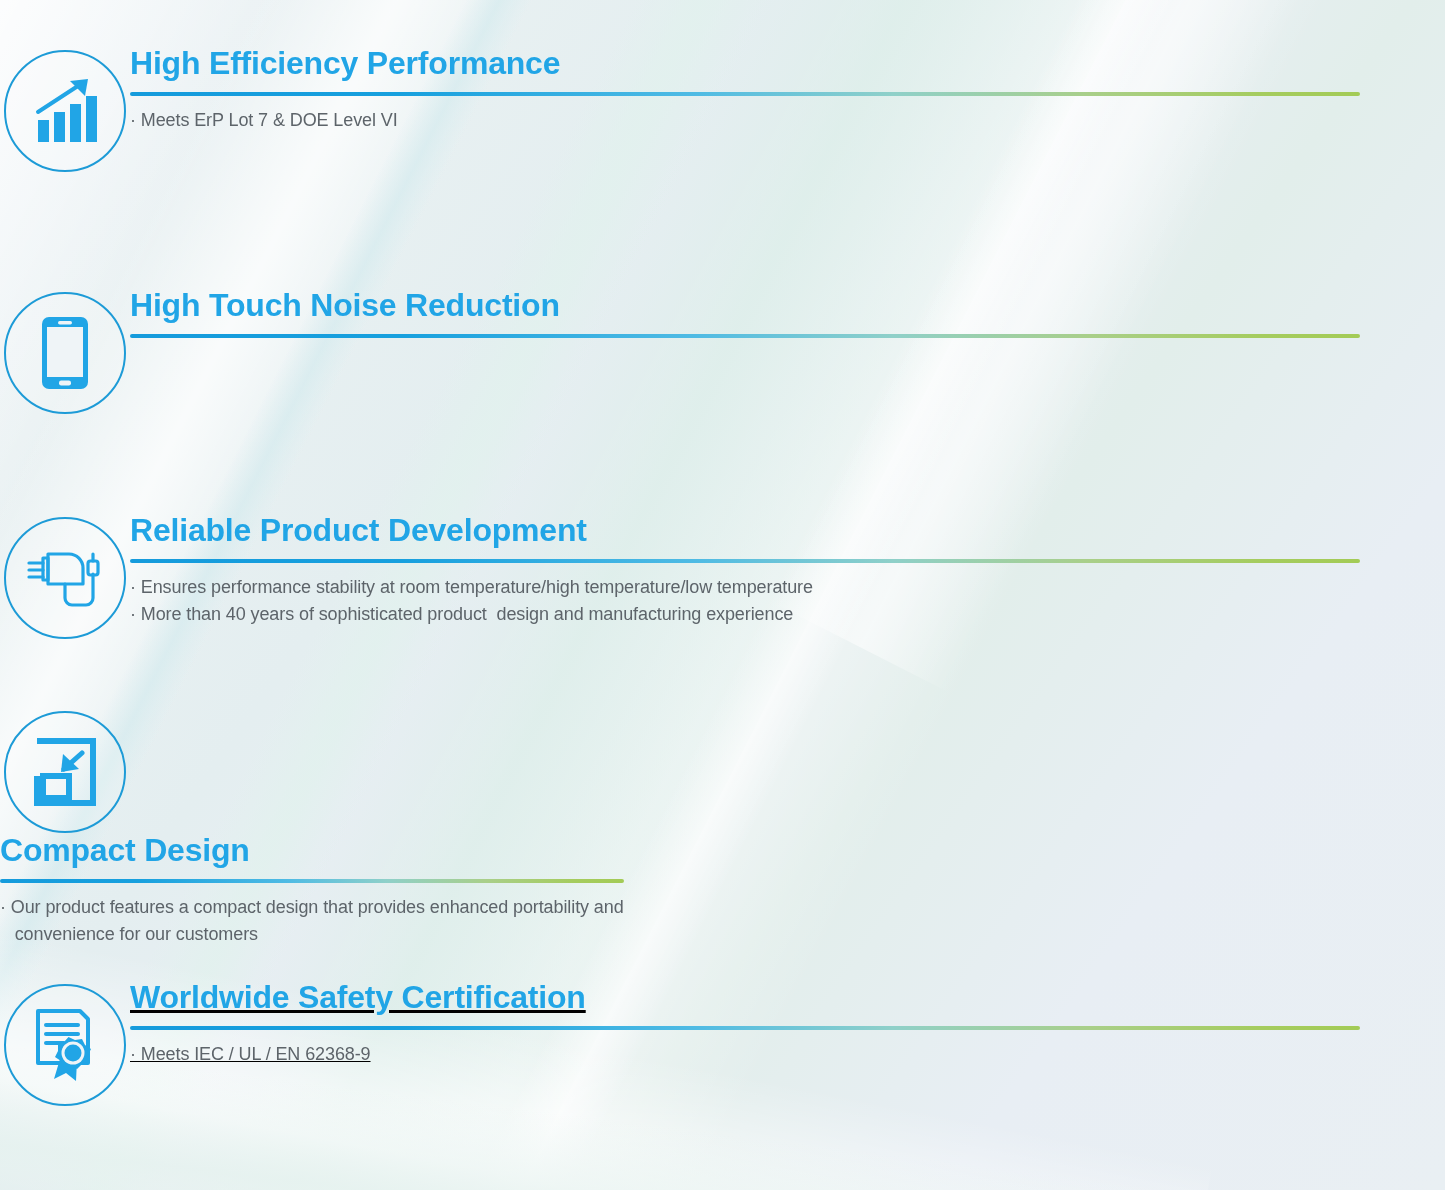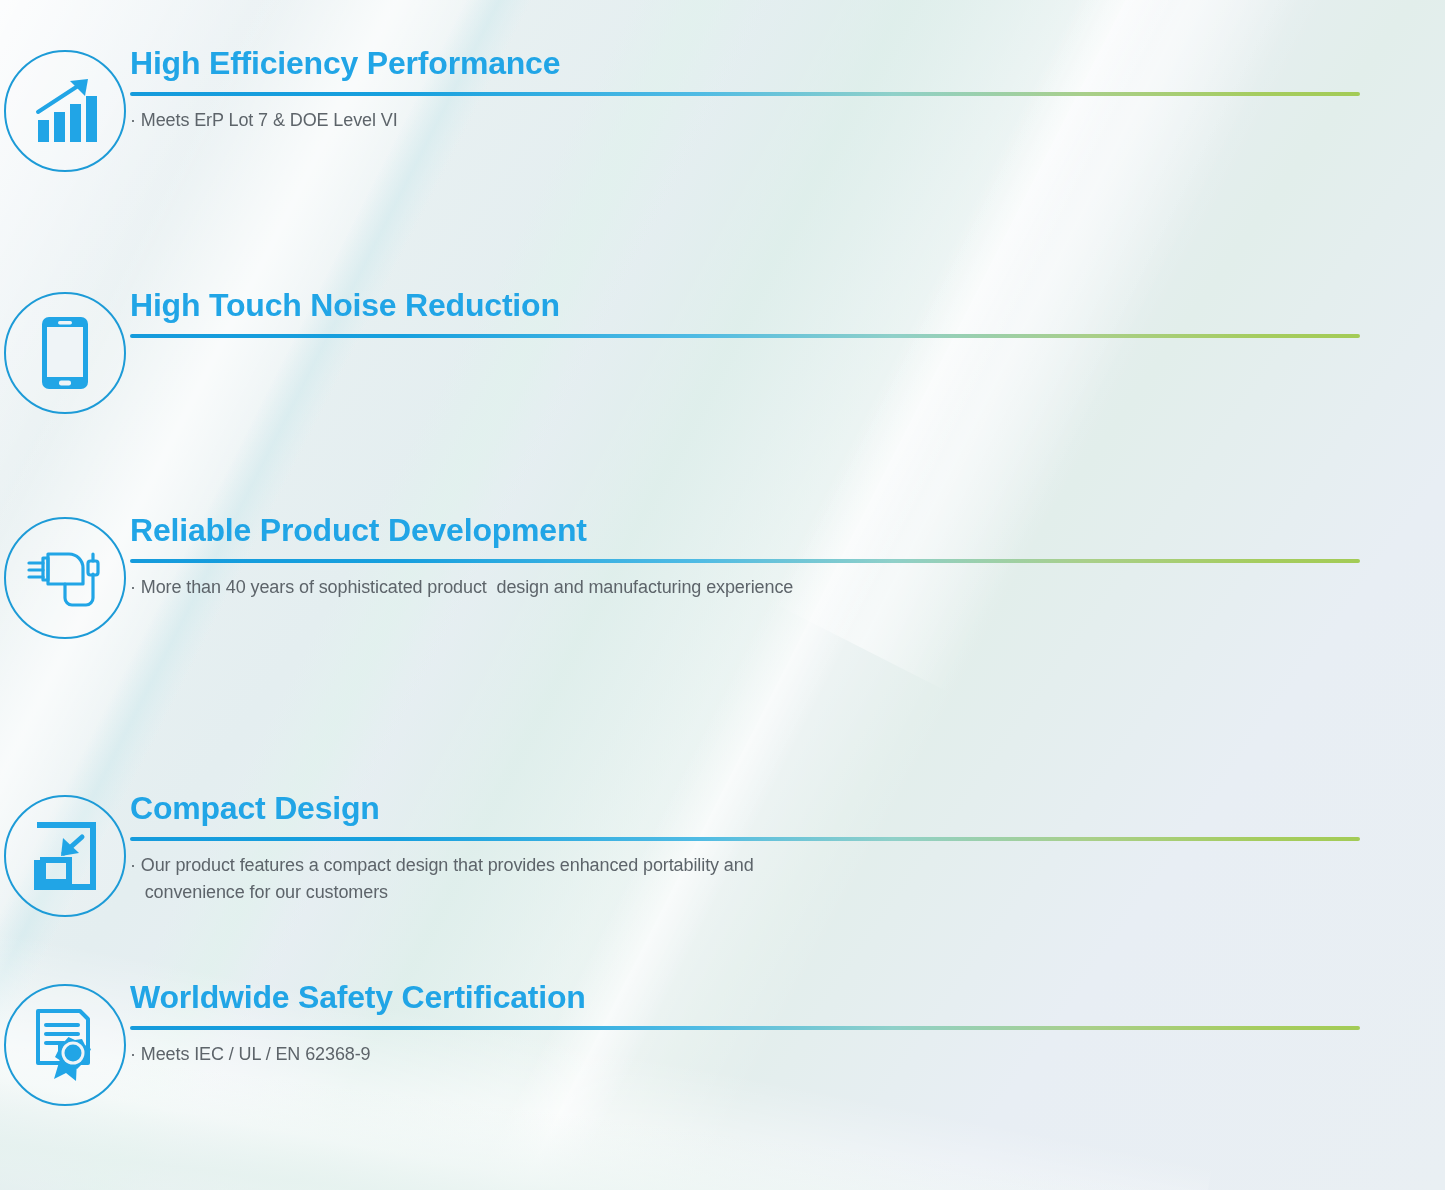--- a/index.html
+++ b/index.html
@@ -111,22 +111,22 @@
     color:#5D646A;
     line-height:1.52;
     letter-spacing:-0.1px;
   }
   .bullet { white-space:pre-wrap; }
 
   
   #row-0 { top:46px;  }
   #row-1 { top:280px;margin-top:8px; }
   #row-2 { top:513px;justify-content:space-between; }
-  #row-3 { top:791px; }
-  #row-4 { top:980px; }
+  #row-3 { top:707px;flex-direction:column; }
+  #row-4 { top:980px;text-decoration:underline; }
 
   svg { display:block; }
 </style>
 </head>
 <body>
 
 <div id="page">
 
   <div class="streak s1"></div>
   <div class="streak s5"></div>
@@ -196,20 +196,21 @@
               <path d="M69 19 V12"></path>
             </g>
           </svg>
         </span>
       </div>
     </div>
     <div class="content">
       <div class="title">Reliable Product Development</div>
       <div class="rule"></div>
       <div class="bullets">
+        <div class="bullet">· Ensures performance stability at room temperature/high temperature/low temperature</div>
         <div class="bullet">· More than 40 years of sophisticated product  design and manufacturing experience</div>
       </div>
     </div>
   </div>
 
   <div class="feature" id="row-3">
     <div class="icon-wrap">
       <div class="icon-circle">
         <span>
           <svg width="66" height="72" viewBox="0 0 66 72">

